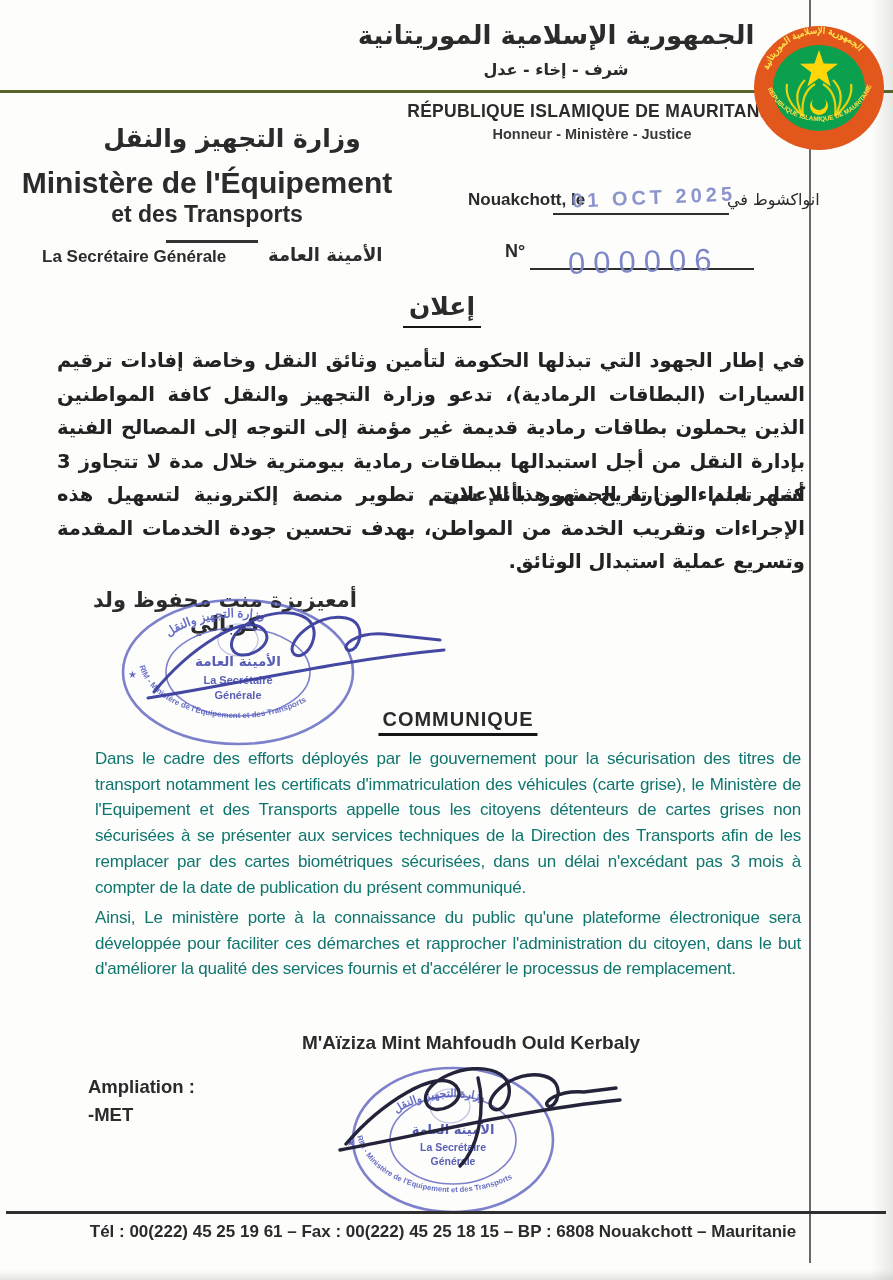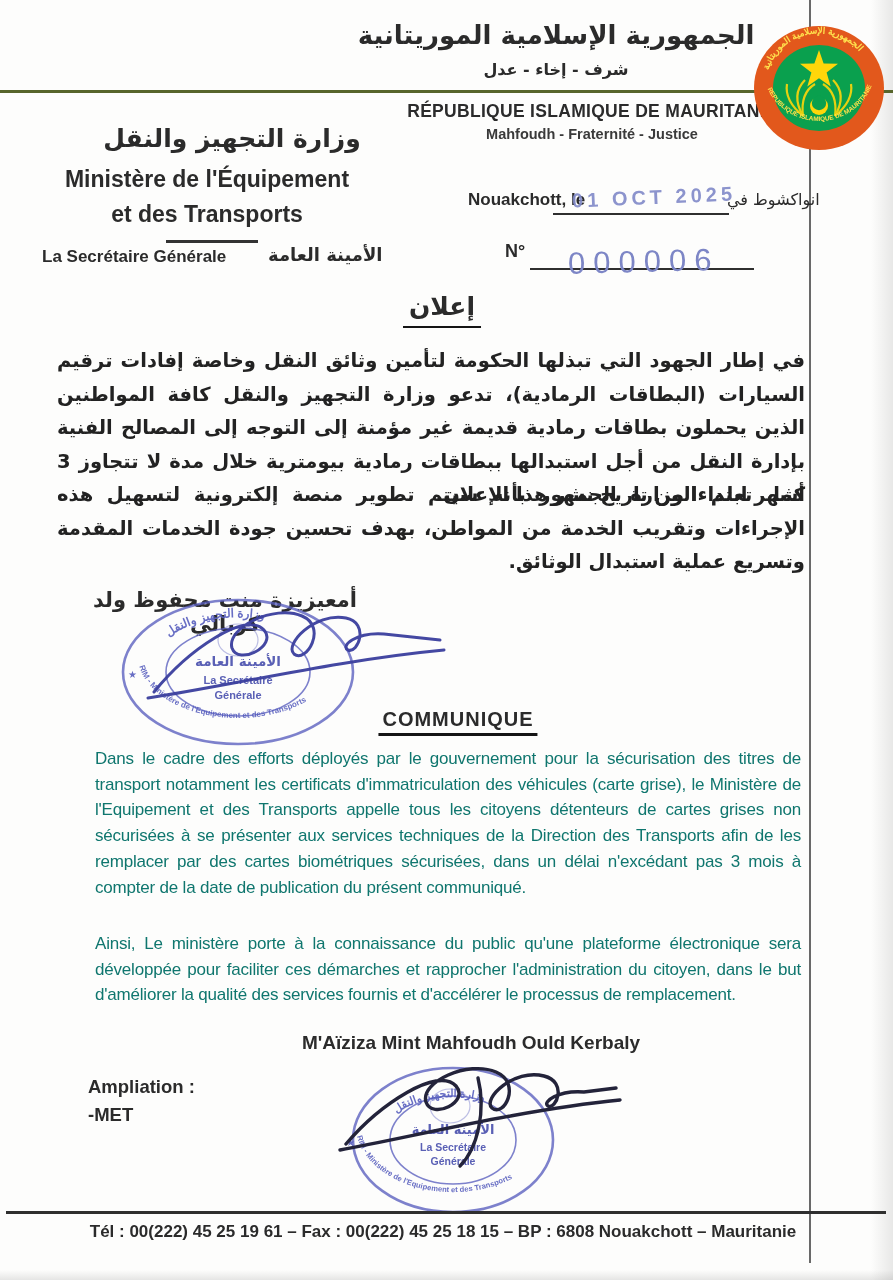--- a/index.html
+++ b/index.html
@@ -26,21 +26,21 @@
 
   
   .ar-title{top:20px;left:556px;font-size:26px;font-weight:bold;}
   .ar-motto{top:60px;left:556px;font-size:16px;font-weight:bold;}
   .fr-title{top:101px;left:592px;font-size:17.5px;font-weight:bold;letter-spacing:.3px;}
   .fr-motto{top:126px;left:592px;font-size:14.5px;font-weight:bold;color:#3a3a3a;}
   .seal{position:absolute;left:750px;top:24px;width:138px;height:130px;}
 
   
   .min-ar{top:124px;left:232px;font-size:25px;font-weight:bold;}
-  .min-fr1{top:166px;left:207px;font-size:23px;font-weight:bold;}
+  .min-fr1{top:166px;left:207px;font-size:30px;font-weight:bold;}
   .min-fr2{top:201px;left:207px;font-size:23px;font-weight:bold;}
   .min-underline{left:166px;top:240px;width:92px;height:3px;background:#333;}
   .office-fr{top:247px;left:42px;font-size:17px;font-weight:bold;}
   .office-ar{top:244px;left:268px;font-size:18px;font-weight:bold;}
 
   
   .city-label{top:190px;left:468px;font-size:17px;font-weight:bold;}
   .city-ar{top:190px;left:727px;font-size:16px;}
   .date-underline{left:553px;top:213px;width:176px;}
   .date-stamp{top:186px;left:572px;font-size:20px;font-weight:bold;letter-spacing:4px;
@@ -63,42 +63,42 @@
   
   .stamp1{position:absolute;left:98px;top:590px;width:360px;height:165px;}
   .stamp2{position:absolute;left:328px;top:1048px;width:300px;height:170px;}
 
   
   .com-title{top:708px;left:458px;font-size:20px;font-weight:bold;letter-spacing:1px;
     border-bottom:3px solid #151515;padding:0 4px 2px 4px;}
   .fr-par{left:95px;width:706px;font-size:17px;line-height:25.7px;text-align:justify;
     letter-spacing:-0.2px;color:#0f766e;}
   .fr-p1{top:746px;}
-  .fr-p2{top:931px;}
+  .fr-p2{top:905px;}
   .fr-signatory{top:1032px;left:302px;font-size:19px;font-weight:bold;}
   .ampliation{top:1076px;left:88px;font-size:18.5px;font-weight:bold;}
   .ampliation-val{top:1104px;left:88px;font-size:18.5px;font-weight:bold;}
 
   
   .footer-text{top:1222px;left:443px;font-size:17px;font-weight:bold;}
 </style>
 </head>
 <body>
 
 <div class="page">
 
   <div class="scan-vline"></div>
   <div class="right-shade"></div>
   <div class="bottom-shade"></div>
 
   <div class="abs ctr ar ar-title">الجمهورية الإسلامية الموريتانية</div>
   <div class="abs ctr ar ar-motto">شرف - إخاء - عدل</div>
   <div class="green-rule"></div>
   <div class="abs ctr fr-title">RÉPUBLIQUE ISLAMIQUE DE MAURITANIE</div>
-  <div class="abs ctr fr-motto">Mahfoudh - Fraternité - Justice</div>
+  <div class="abs ctr fr-motto">Honneur - Ministère - Justice</div>
 
   <svg class="seal" viewBox="0 0 136 130">
     <ellipse cx="68" cy="64" rx="65" ry="62" fill="#e2581c"></ellipse>
     <ellipse cx="68" cy="64" rx="46" ry="43" fill="#0aa04e"></ellipse>
     <polygon points="68,26 72.6,39.5 87,39.8 75.6,48.6 79.7,62.4 68,54.2 56.3,62.4 60.4,48.6 49,39.8 63.4,39.5" fill="#ffd60a"></polygon>
     <g stroke="#ffd60a" stroke-width="2.2" fill="none" opacity="0.9">
       <path d="M52,92 C44,78 44,66 54,56"></path>
       <path d="M52,92 C40,82 34,72 36,60"></path>
       <path d="M52,92 C50,76 54,66 64,60"></path>
       <path d="M84,92 C92,78 92,66 82,56"></path>

